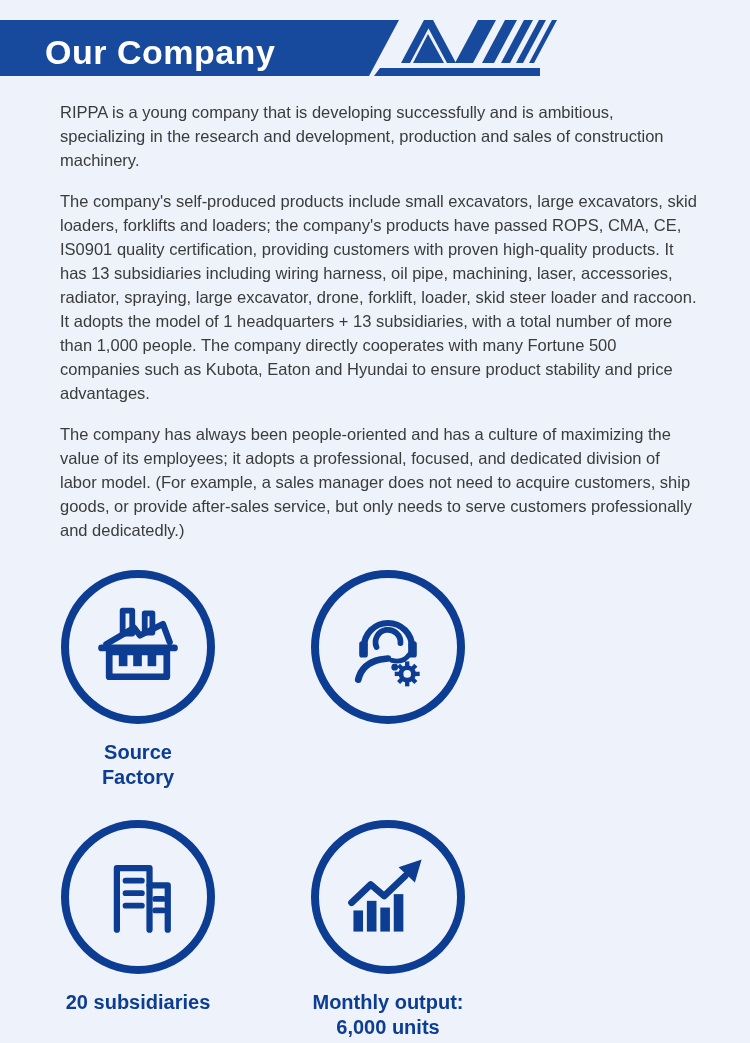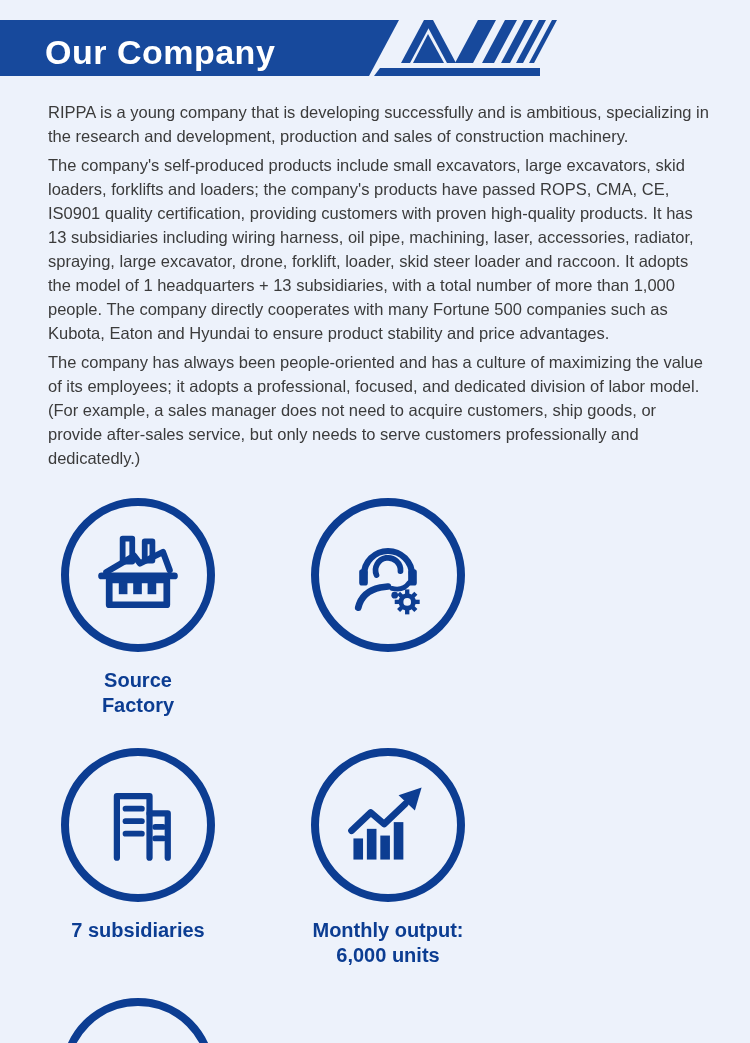--- a/index.html
+++ b/index.html
@@ -24,21 +24,21 @@
   .logo-shape{fill:#17499c;}
 
   
   .about{
     margin:24px 40px 0 43px;
     width:672px;
     color:#3b3b3b;
     font-size:16.5px;
     line-height:24px;
   }
-  .about p{margin:5px;}
+  .about p{margin:17px;}
 
   
   .features{
     margin-top:28px;
     display:flex;flex-wrap:wrap;
     width:602px;
     padding-left:13px;
   }
   .feature{
     width:250px;
@@ -148,21 +148,21 @@
           <path class="icon-stroke" d="M62,38 L81,38 L81,84" stroke-width="6.5"></path>
           <g class="icon-stroke" stroke-width="6">
             <line x1="37" y1="33" x2="54" y2="33"></line>
             <line x1="37" y1="46" x2="54" y2="46"></line>
             <line x1="37" y1="59" x2="54" y2="59"></line>
             <line x1="68" y1="52" x2="76" y2="52"></line>
             <line x1="68" y1="64" x2="76" y2="64"></line>
           </g>
         </svg>
       </div>
-      <div class="label">7 subsidiaries</div>
+      <div class="label">20 subsidiaries</div>
     </div>
 
     <div class="feature">
       <div class="ring">
         <svg width="96" height="96" viewBox="0 0 100 100">
           <rect class="icon-fill" x="14" y="64" width="10" height="22"></rect>
           <rect class="icon-fill" x="28" y="54" width="10" height="32"></rect>
           <rect class="icon-fill" x="42" y="61" width="10" height="25"></rect>
           <rect class="icon-fill" x="56" y="47" width="10" height="39"></rect>
           <polyline class="icon-stroke" points="12,56 32,37 46,49 68,28" stroke-width="7"></polyline>

